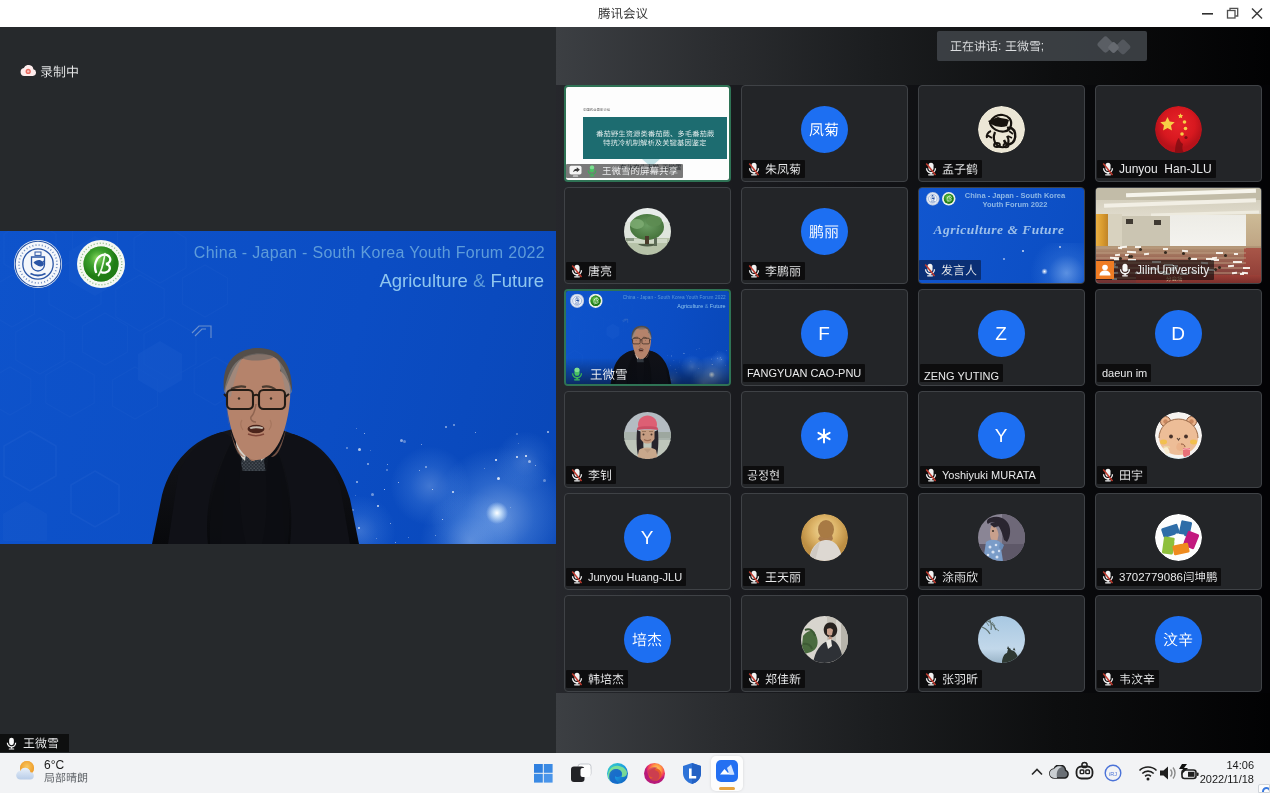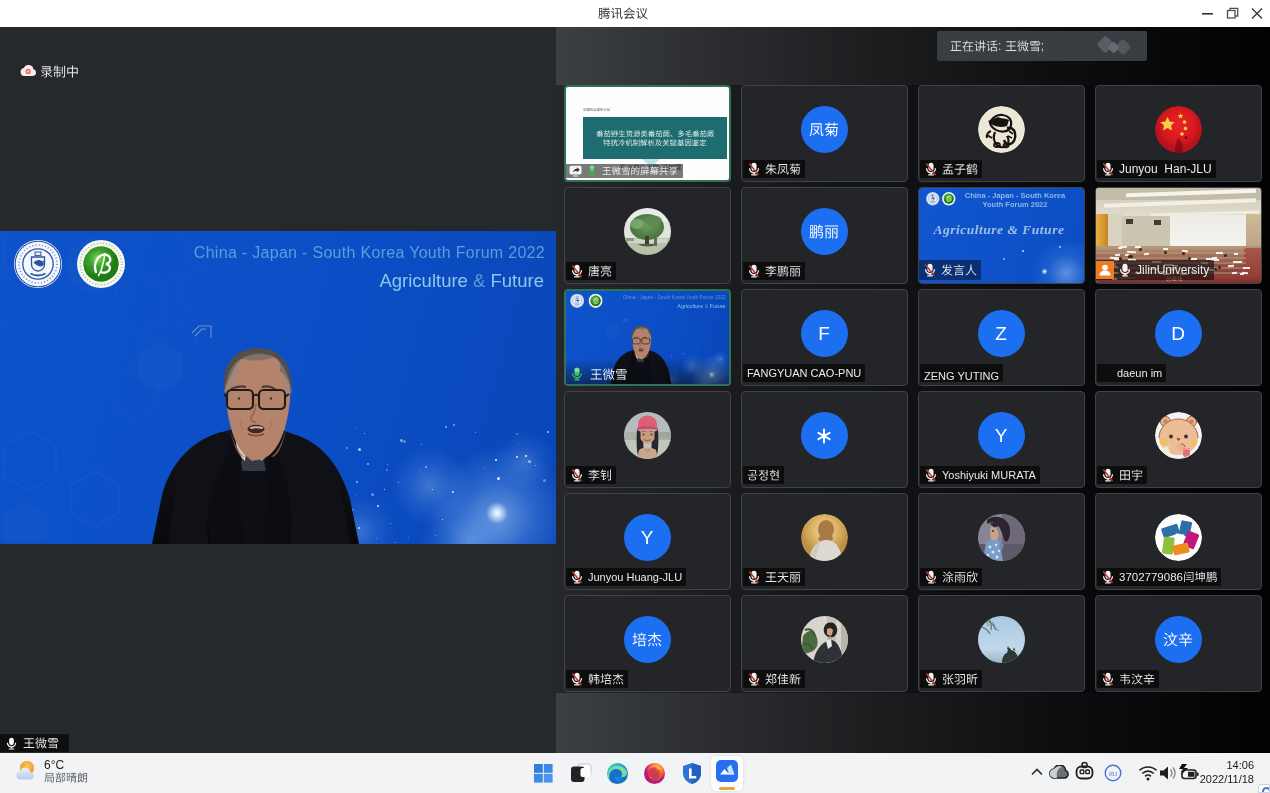--- a/index.html
+++ b/index.html
@@ -916,21 +916,21 @@
         <span style="font-size:19px;color:#fff;font-weight:400">Z</span>
       </div>
       <div class="ab" style="left:1px;bottom:3px;height:18px;background:rgba(8,8,8,.8);display:flex;align-items:flex-end;gap:4px;padding:0 4px 0 4px;border-radius:1px;">
         <span style="font-size:11px;color:#e9eaeb;white-space:nowrap">ZENG YUTING</span>
       </div>
     </div>
     <div class="ab" style="left:1095px;top:289px;width:167px;height:97px;border:1px solid #3f4246;border-radius:4px;background:#232528;overflow:hidden;box-sizing:border-box;">
       <div class="ab" style="left:50%;top:44px;width:47px;height:47px;margin-left:-24px;margin-top:-24px;border-radius:50%;background:#1d6ff2;overflow:hidden;display:flex;align-items:center;justify-content:center;">
         <span style="font-size:19px;color:#fff;font-weight:400">D</span>
       </div>
-      <div class="ab" style="left:1px;bottom:3px;height:18px;background:rgba(8,8,8,.8);display:flex;align-items:center;gap:4px;padding:0 4px 0 20px;border-radius:1px;">
+      <div class="ab" style="left:1px;bottom:3px;height:18px;background:rgba(8,8,8,.8);display:flex;align-items:center;gap:4px;padding:0 4px 0 5px;border-radius:1px;">
         <span style="font-size:11px;color:#e9eaeb;white-space:nowrap">daeun im</span>
       </div>
     </div>
     <div class="ab" style="left:564px;top:391px;width:167px;height:97px;border:1px solid #3f4246;border-radius:4px;background:#232528;overflow:hidden;box-sizing:border-box;">
       <div class="ab" style="left:50%;top:44px;width:47px;height:47px;margin-left:-24px;margin-top:-24px;border-radius:50%;background:transparent;overflow:hidden;display:flex;align-items:center;justify-content:center;">
         <svg width="47" height="47" viewBox="0 0 47 47" style="display:block">
           <rect width="47" height="26" fill="#b4bcc2"></rect>
           <rect y="20" width="47" height="10" fill="#a8b2ab"></rect>
           <rect y="28" width="47" height="19" fill="#bfc6bb"></rect>
           <path d="M34 20 h13 v6 h-13z" fill="#98a29a" opacity=".7"></path>

